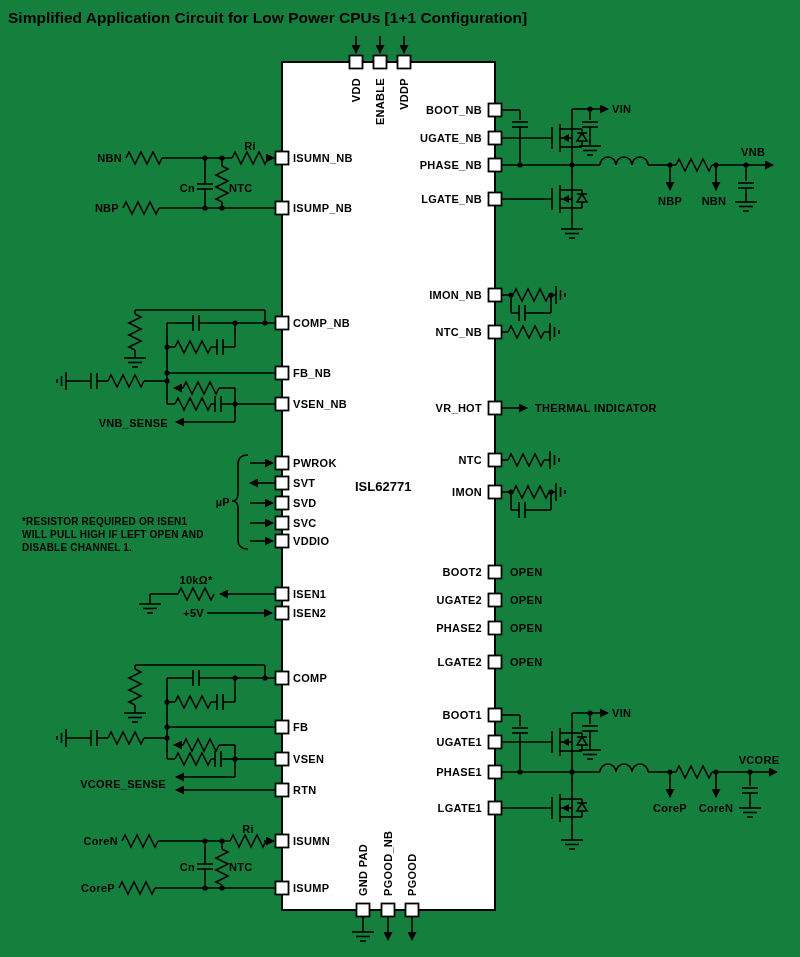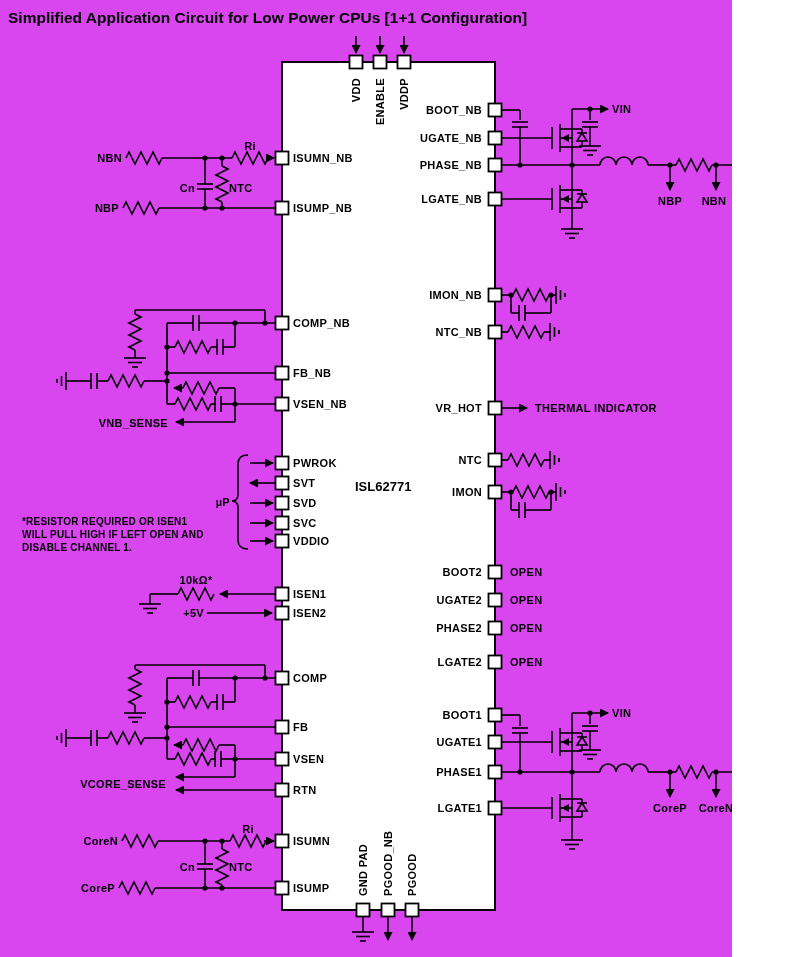--- a/index.html
+++ b/index.html
@@ -1,16 +1,16 @@
 <!DOCTYPE html>
 <html><head>
 <meta charset="utf-8">
 <style>
   html,body{margin:0;padding:0;background:#ffffff;}
-  .page{width:732px;height:957px;position:relative;background:#d946ef;overflow:hidden;}
+  .page{width:800px;height:957px;position:relative;background:#15803d;overflow:hidden;}
   svg{display:block;}
   svg text{font-family:"Liberation Sans","DejaVu Sans",sans-serif;font-weight:bold;fill:#000;font-size:11px;}
   .title-t{font-size:15.5px;letter-spacing:0px;}
   .chipname{font-size:13px;}
   .lbl{letter-spacing:.3px;}
   .note-t{font-size:10px;letter-spacing:.2px;}
   .w{stroke:#000;stroke-width:1.6;fill:none;}
   .edge{stroke:#000;stroke-width:2;fill:#ffffff;}
   .pin{stroke:#000;stroke-width:1.8;fill:#ffffff;}
   .dot{fill:#000;stroke:none;}

